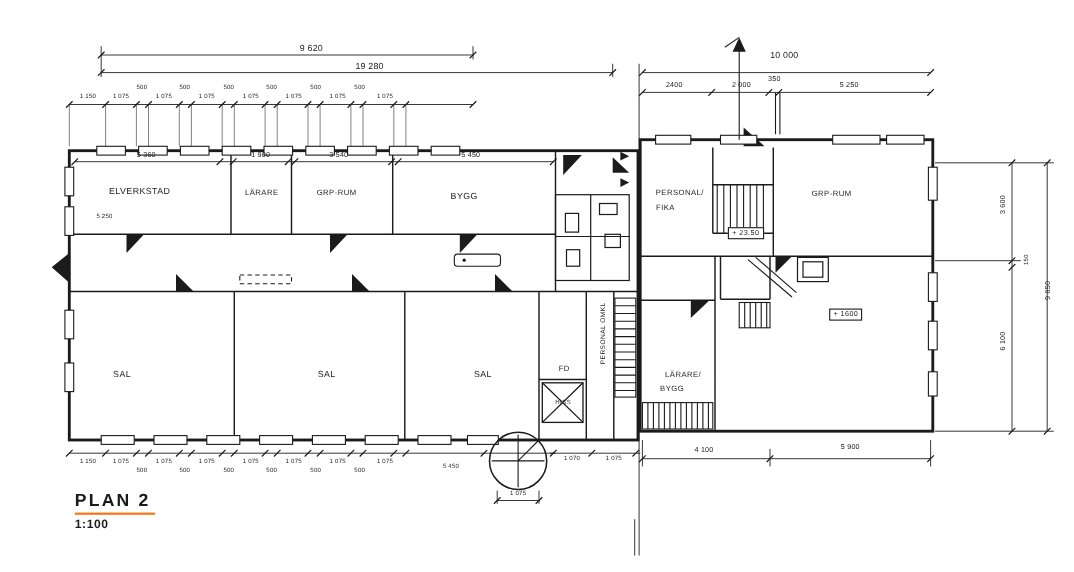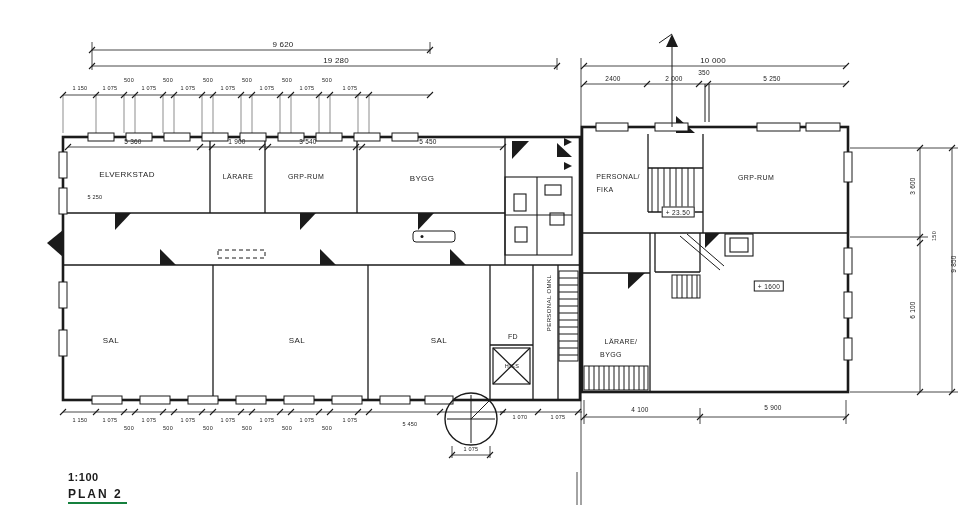--- a/index.html
+++ b/index.html
@@ -6,22 +6,22 @@
   .canvas{position:relative;width:976px;height:520px;background:#ffffff;overflow:hidden;
           font-family:"Liberation Sans", sans-serif;color:#1b1b1b;}
   svg{position:absolute;left:0;top:0;}
   .lbl{position:absolute;transform:translate(-50%,-50%);white-space:nowrap;
        font-size:8px;letter-spacing:.4px;color:#1c1c1c;}
   .dim{position:absolute;transform:translate(-50%,-50%);white-space:nowrap;
        font-size:6.5px;letter-spacing:.2px;color:#222;}
   .sm{font-size:5.5px;}
   .rot{transform:translate(-50%,-50%) rotate(-90deg);}
   .boxed{border:1.2px solid #1b1b1b;background:#fff;padding:0 3px;line-height:9px;font-size:6.5px;}
-  .plan-title{position:absolute;left:68px;top:447px;font-size:12px;font-weight:bold;
-              letter-spacing:2px;border-bottom:2px solid #15803d;padding:0 4px 1px 0;margin-top:40px;}
+  .plan-title{position:absolute;left:68px;top:447px;font-size:16px;font-weight:bold;
+              letter-spacing:2px;border-bottom:2px solid #f97316;padding:0 4px 1px 0;}
   .plan-scale{position:absolute;left:68px;top:471px;font-size:11px;letter-spacing:.5px;font-weight:bold;}
 </style>
 </head>
 <body>
 
 <div class="canvas">
 
   <svg width="976" height="520" viewBox="0 0 976 520">
 
     <g stroke="#1b1b1b" fill="none" stroke-width="2.6">
@@ -176,21 +176,21 @@
   <span class="lbl" style="left:605px;top:189px;font-size:7px">FIKA</span>
   <span class="lbl" style="left:756px;top:177px;font-size:7px">GRP-RUM</span>
   <span class="lbl" style="left:621px;top:341px;font-size:7px">LÄRARE/</span>
   <span class="lbl" style="left:611px;top:354px;font-size:7px">BYGG</span>
 
   <span class="lbl boxed" style="left:678px;top:212px">+ 23.50</span>
   <span class="lbl boxed" style="left:769px;top:286px">+ 1600</span>
 
   <span class="dim" style="left:283px;top:44px;font-size:8px">9 620</span>
   <span class="dim" style="left:336px;top:60px;font-size:8px">19 280</span>
-  <span class="dim" style="left:713px;top:60px;font-size:8px">10 000</span>
+  <span class="dim" style="left:713px;top:50px;font-size:8px">10 000</span>
   <span class="dim" style="left:613px;top:78px">2400</span>
   <span class="dim" style="left:674px;top:78px">2 000</span>
   <span class="dim" style="left:704px;top:72px">350</span>
   <span class="dim" style="left:772px;top:78px">5 250</span>
 
   <span class="dim" style="left:133px;top:141px">5 360</span>
   <span class="dim" style="left:237px;top:141px">1 900</span>
   <span class="dim" style="left:308px;top:141px">3 540</span>
   <span class="dim" style="left:428px;top:141px">5 450</span>
   <span class="dim sm" style="left:95px;top:197px">5 250</span>

